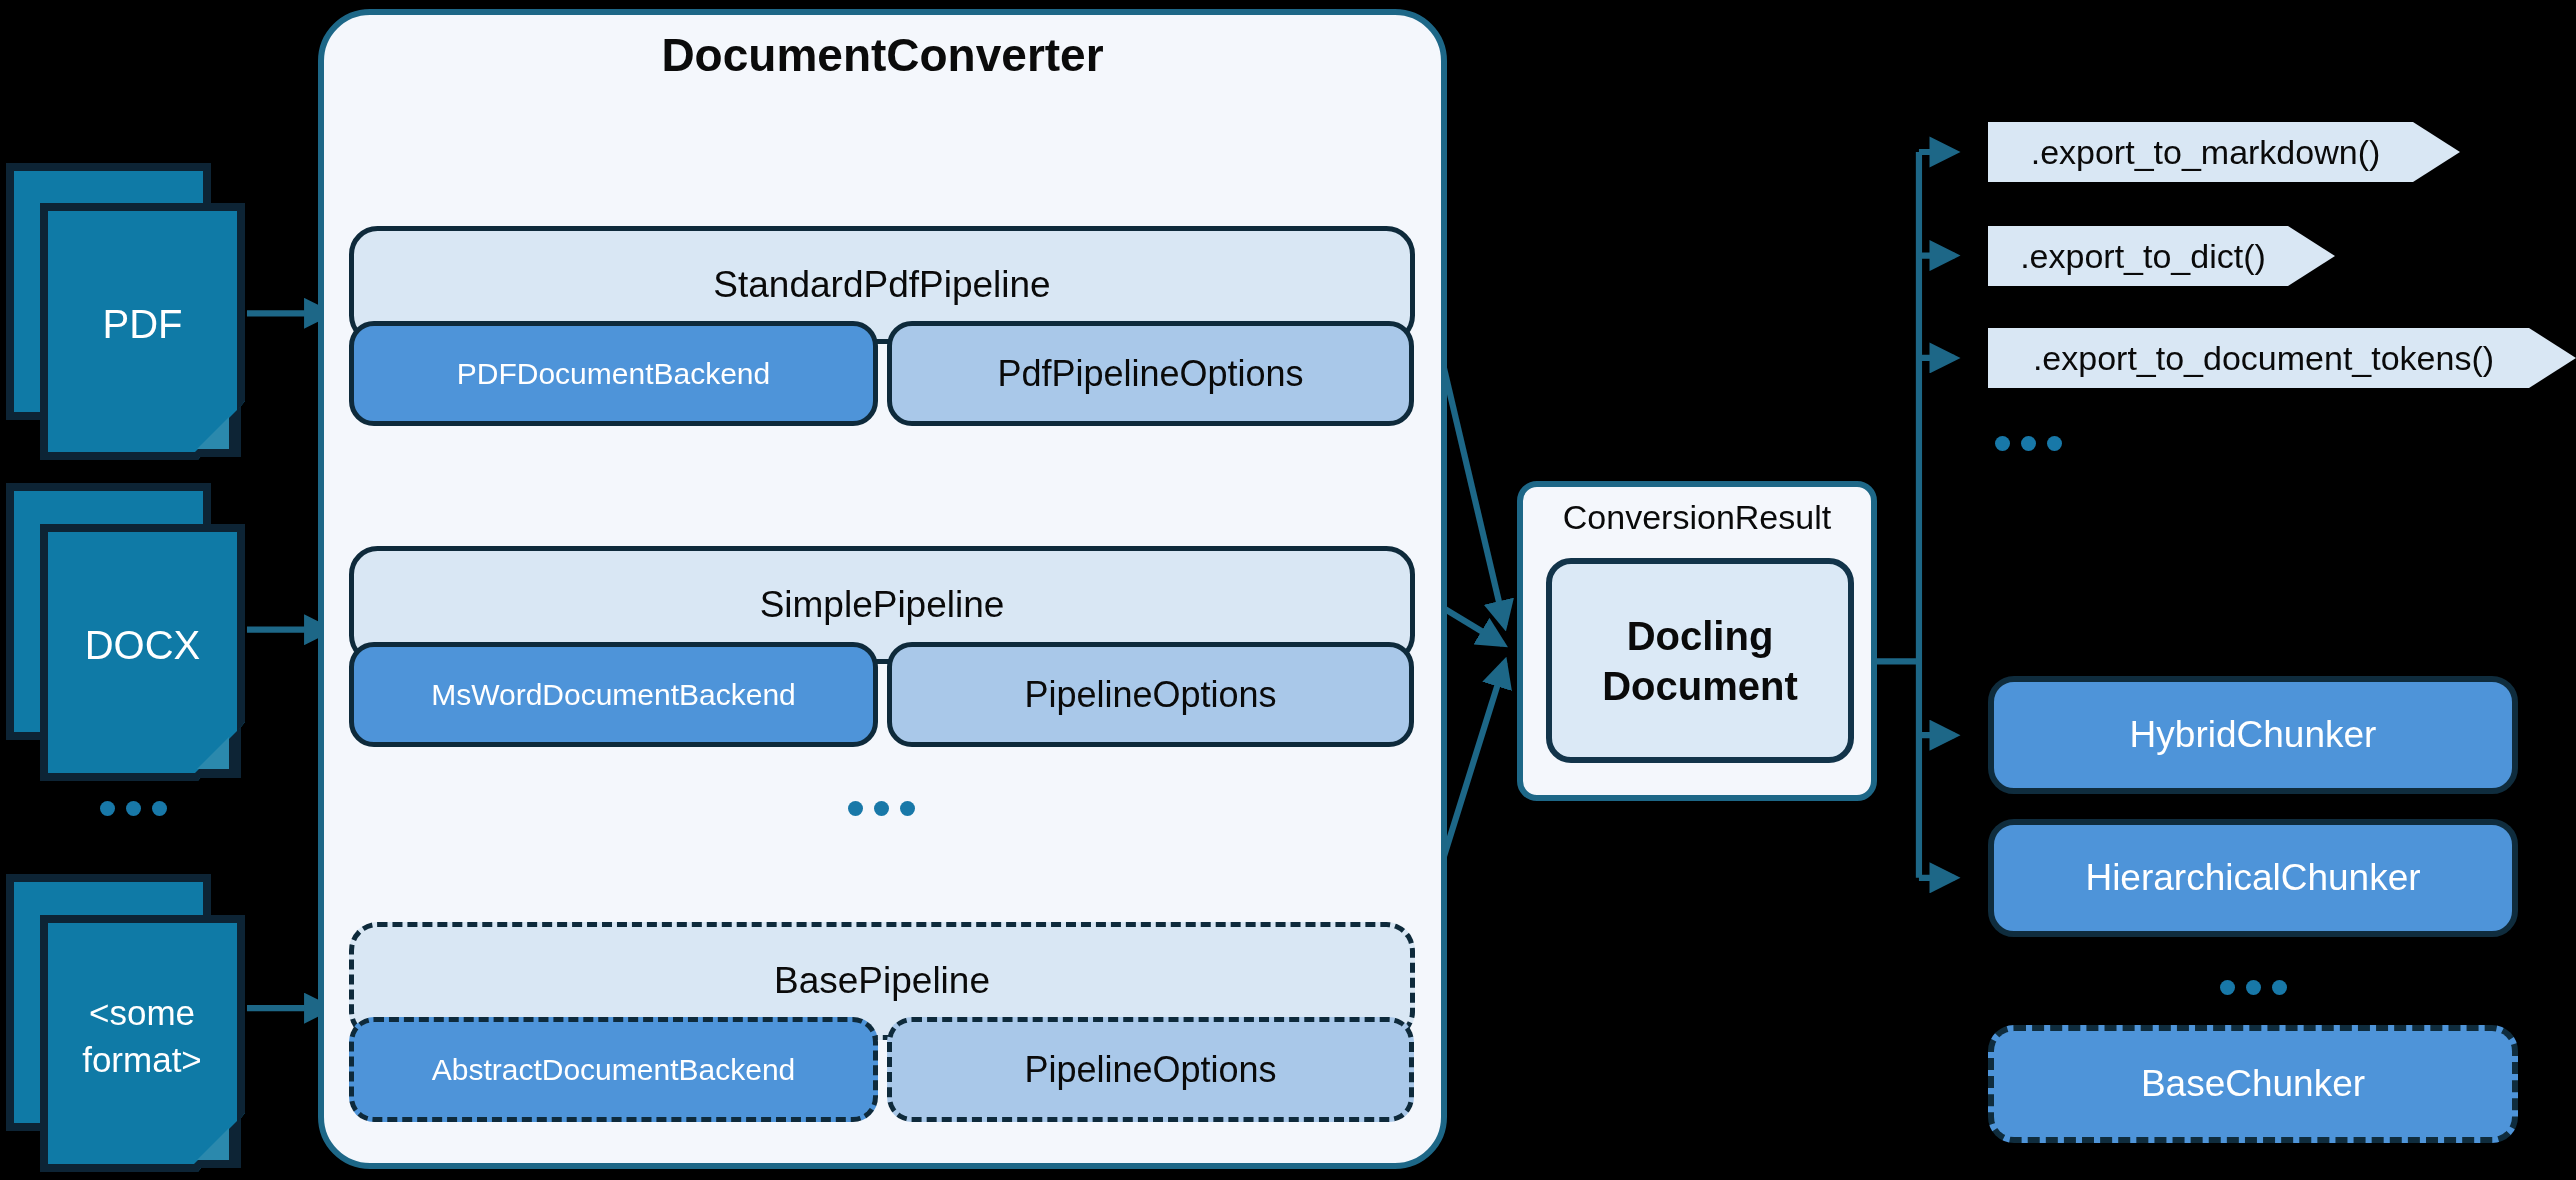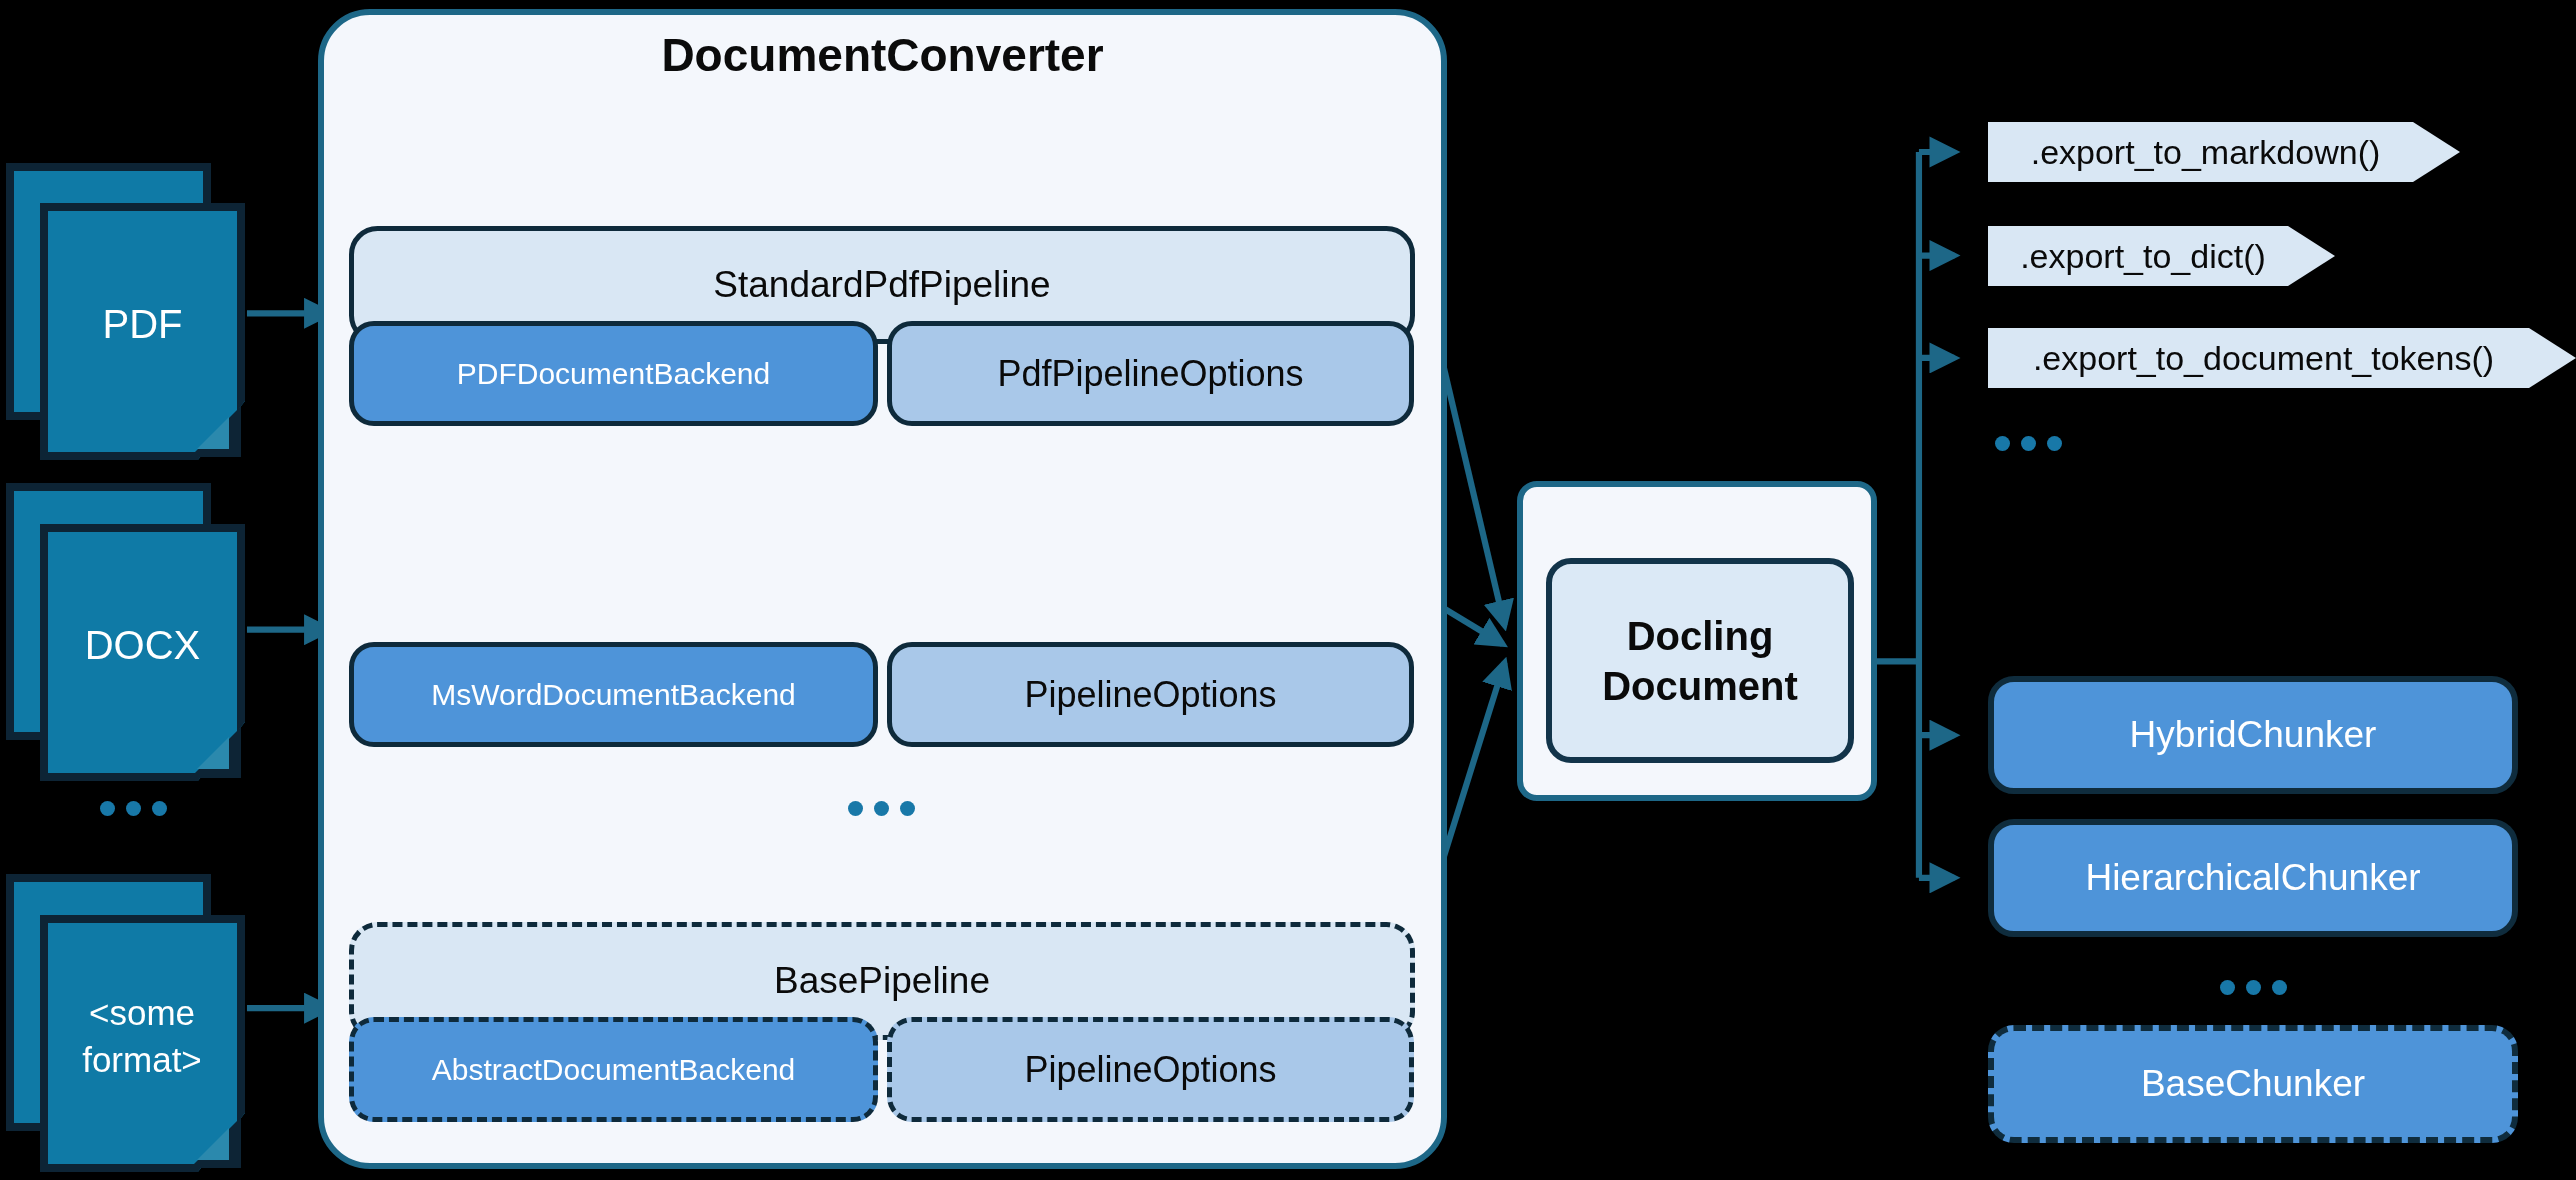--- a/index.html
+++ b/index.html
@@ -101,20 +101,21 @@
     </g>
   </svg>
 
   <div class="abs big-panel"></div>
   <div class="abs flexc panel-title">DocumentConverter</div>
 
   <div class="abs flexc pl pl1">StandardPdfPipeline</div>
   <div class="abs flexc op op1">PdfPipelineOptions</div>
   <div class="abs flexc bk bk1">PDFDocumentBackend</div>
 
+  <div class="abs flexc pl pl2">SimplePipeline</div>
   <div class="abs flexc bk bk2">MsWordDocumentBackend</div>
   <div class="abs flexc op op2">PipelineOptions</div>
 
   <div class="abs dots" style="left:848px;top:801px;">
     <span></span>
       <span></span>
       <span></span>
   </div>
 
   <div class="abs flexc pl pl3 dashed">BasePipeline</div>
@@ -139,20 +140,21 @@
       <span></span>
   </div>
 
   <div class="abs page-back" style="left:6.2px;top:874px;"></div>
   <div class="abs page-front" style="left:40px;top:915px;"></div>
   <div class="abs fold-outer" style="left:190px;top:1117px;"></div>
   <div class="abs fold-inner" style="left:197px;top:1128px;"></div>
   <div class="abs flexc page-label small" style="left:46px;top:915px;width:192px;height:242px;">&lt;some format&gt;</div>
 
   <div class="abs conv"></div>
+  <div class="abs flexc conv-title">ConversionResult</div>
   <div class="abs flexc docling">Docling Document</div>
 
   <div class="abs flexc exp exp1">.export_to_markdown()</div>
   <div class="abs flexc exp exp2">.export_to_dict()</div>
   <div class="abs flexc exp exp3">.export_to_document_tokens()</div>
 
   <div class="abs dots" style="left:1995px;top:436px;">
     <span></span>
       <span></span>
       <span></span>

